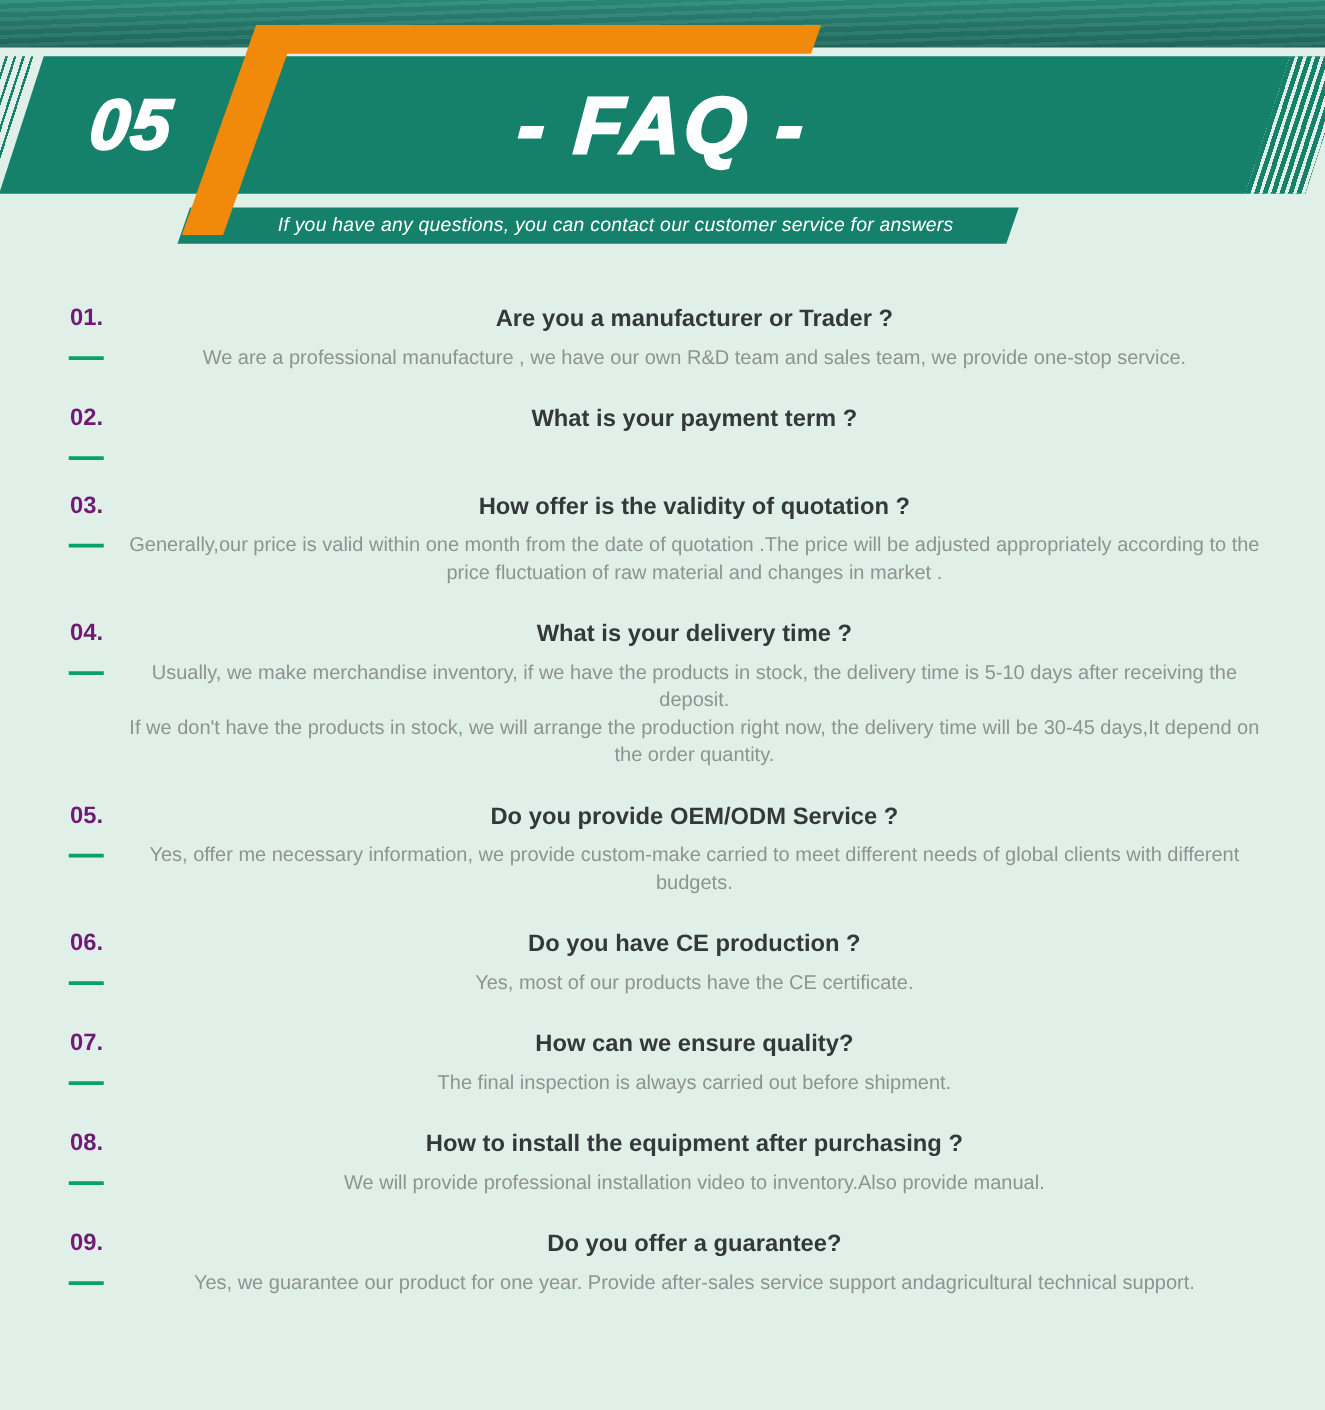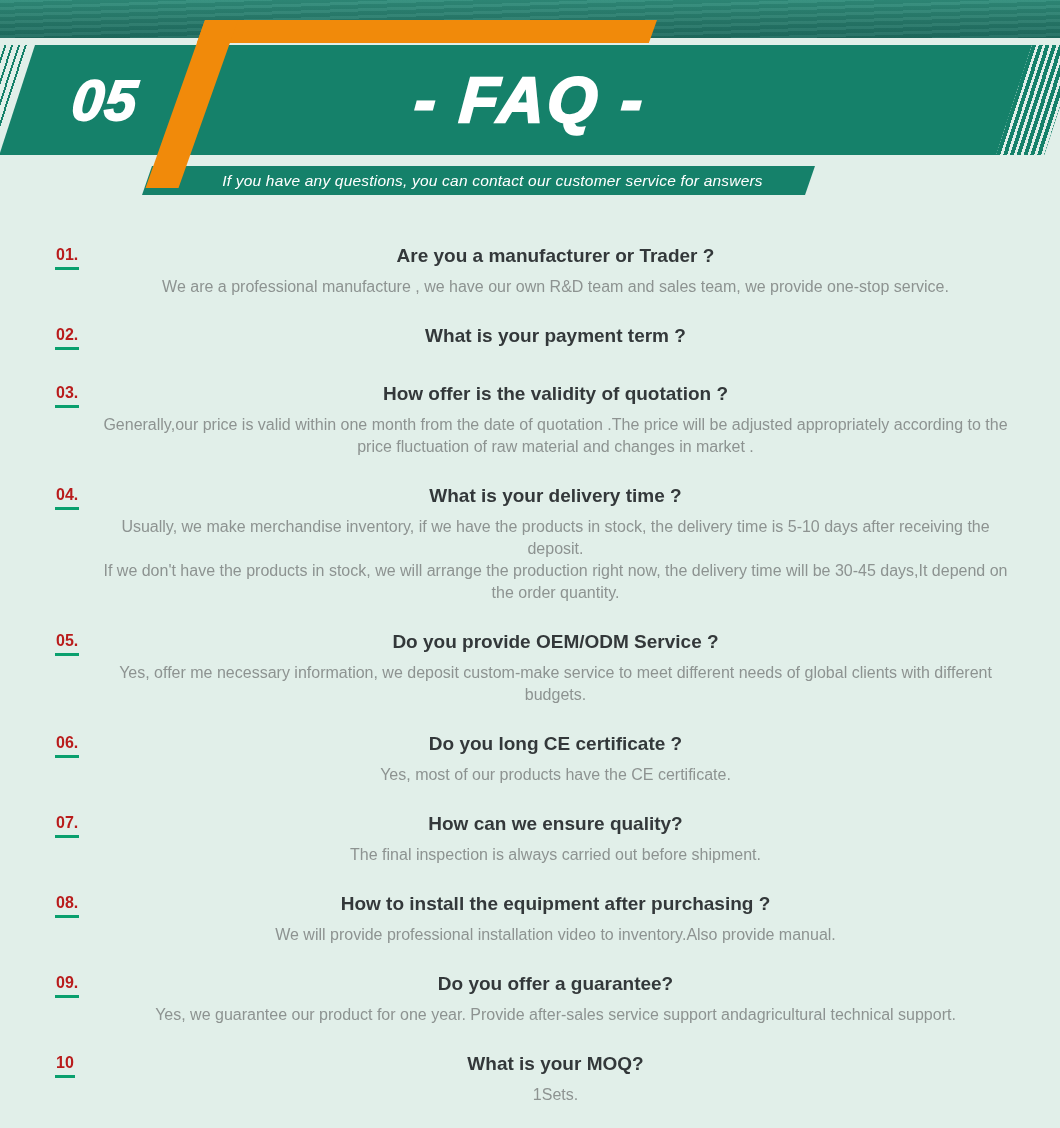--- a/index.html
+++ b/index.html
@@ -63,22 +63,22 @@
     color:#fff;font-size:15.5px;font-style:italic;letter-spacing:0.2px;
     padding-left:28px;box-sizing:border-box;white-space:nowrap;
   }
 
   
   .faq-list{position:absolute;left:55px;top:243px;width:960px;z-index:2;}
   .faq-item{display:flex;margin:0 0 25px 0;}
   .num-col{width:48px;flex:0 0 48px;}
   .num{
     display:inline-block;
-    font-size:16px;font-weight:bold;color:#b91c1c;
-    border-bottom:3px solid #0aa06e;padding:0 1px 0 1px;
+    font-size:19px;font-weight:bold;color:#701a75;
+    border-bottom:3px solid #0aa06e;padding:0 1px 18px 1px;
     line-height:24px;
   }
   .content-col{flex:1 1 auto;max-width:905px;text-align:center;}
   .question{
     margin:0 0 7px 0;
     font-size:19px;line-height:26px;font-weight:bold;color:#33383a;
   }
   .answers p{
     margin:0;
     font-size:16px;line-height:22px;color:#8d9391;
@@ -154,31 +154,31 @@
       </div>
     </section>
 
     <section class="faq-item">
       <div class="num-col">
         <span class="num">05.</span>
       </div>
       <div class="content-col">
         <h2 class="question">Do you provide OEM/ODM Service ?</h2>
         <div class="answers">
-            <p>Yes, offer me necessary information, we deposit custom-make service to meet different needs of global clients with different budgets.</p>
+            <p>Yes, offer me necessary information, we provide custom-make carried to meet different needs of global clients with different budgets.</p>
           </div>
       </div>
     </section>
 
     <section class="faq-item">
       <div class="num-col">
         <span class="num">06.</span>
       </div>
       <div class="content-col">
-        <h2 class="question">Do you long CE certificate ?</h2>
+        <h2 class="question">Do you have CE production ?</h2>
         <div class="answers">
             <p>Yes, most of our products have the CE certificate.</p>
           </div>
       </div>
     </section>
 
     <section class="faq-item">
       <div class="num-col">
         <span class="num">07.</span>
       </div>
@@ -207,26 +207,15 @@
         <span class="num">09.</span>
       </div>
       <div class="content-col">
         <h2 class="question">Do you offer a guarantee?</h2>
         <div class="answers">
             <p>Yes, we guarantee our product for one year. Provide after-sales service support andagricultural technical support.</p>
           </div>
       </div>
     </section>
 
-    <section class="faq-item">
-      <div class="num-col">
-        <span class="num">10</span>
-      </div>
-      <div class="content-col">
-        <h2 class="question">What is your MOQ?</h2>
-        <div class="answers">
-            <p>1Sets.</p>
-          </div>
-      </div>
-    </section>
   </main>
 
 </div>
 
 </body></html>

